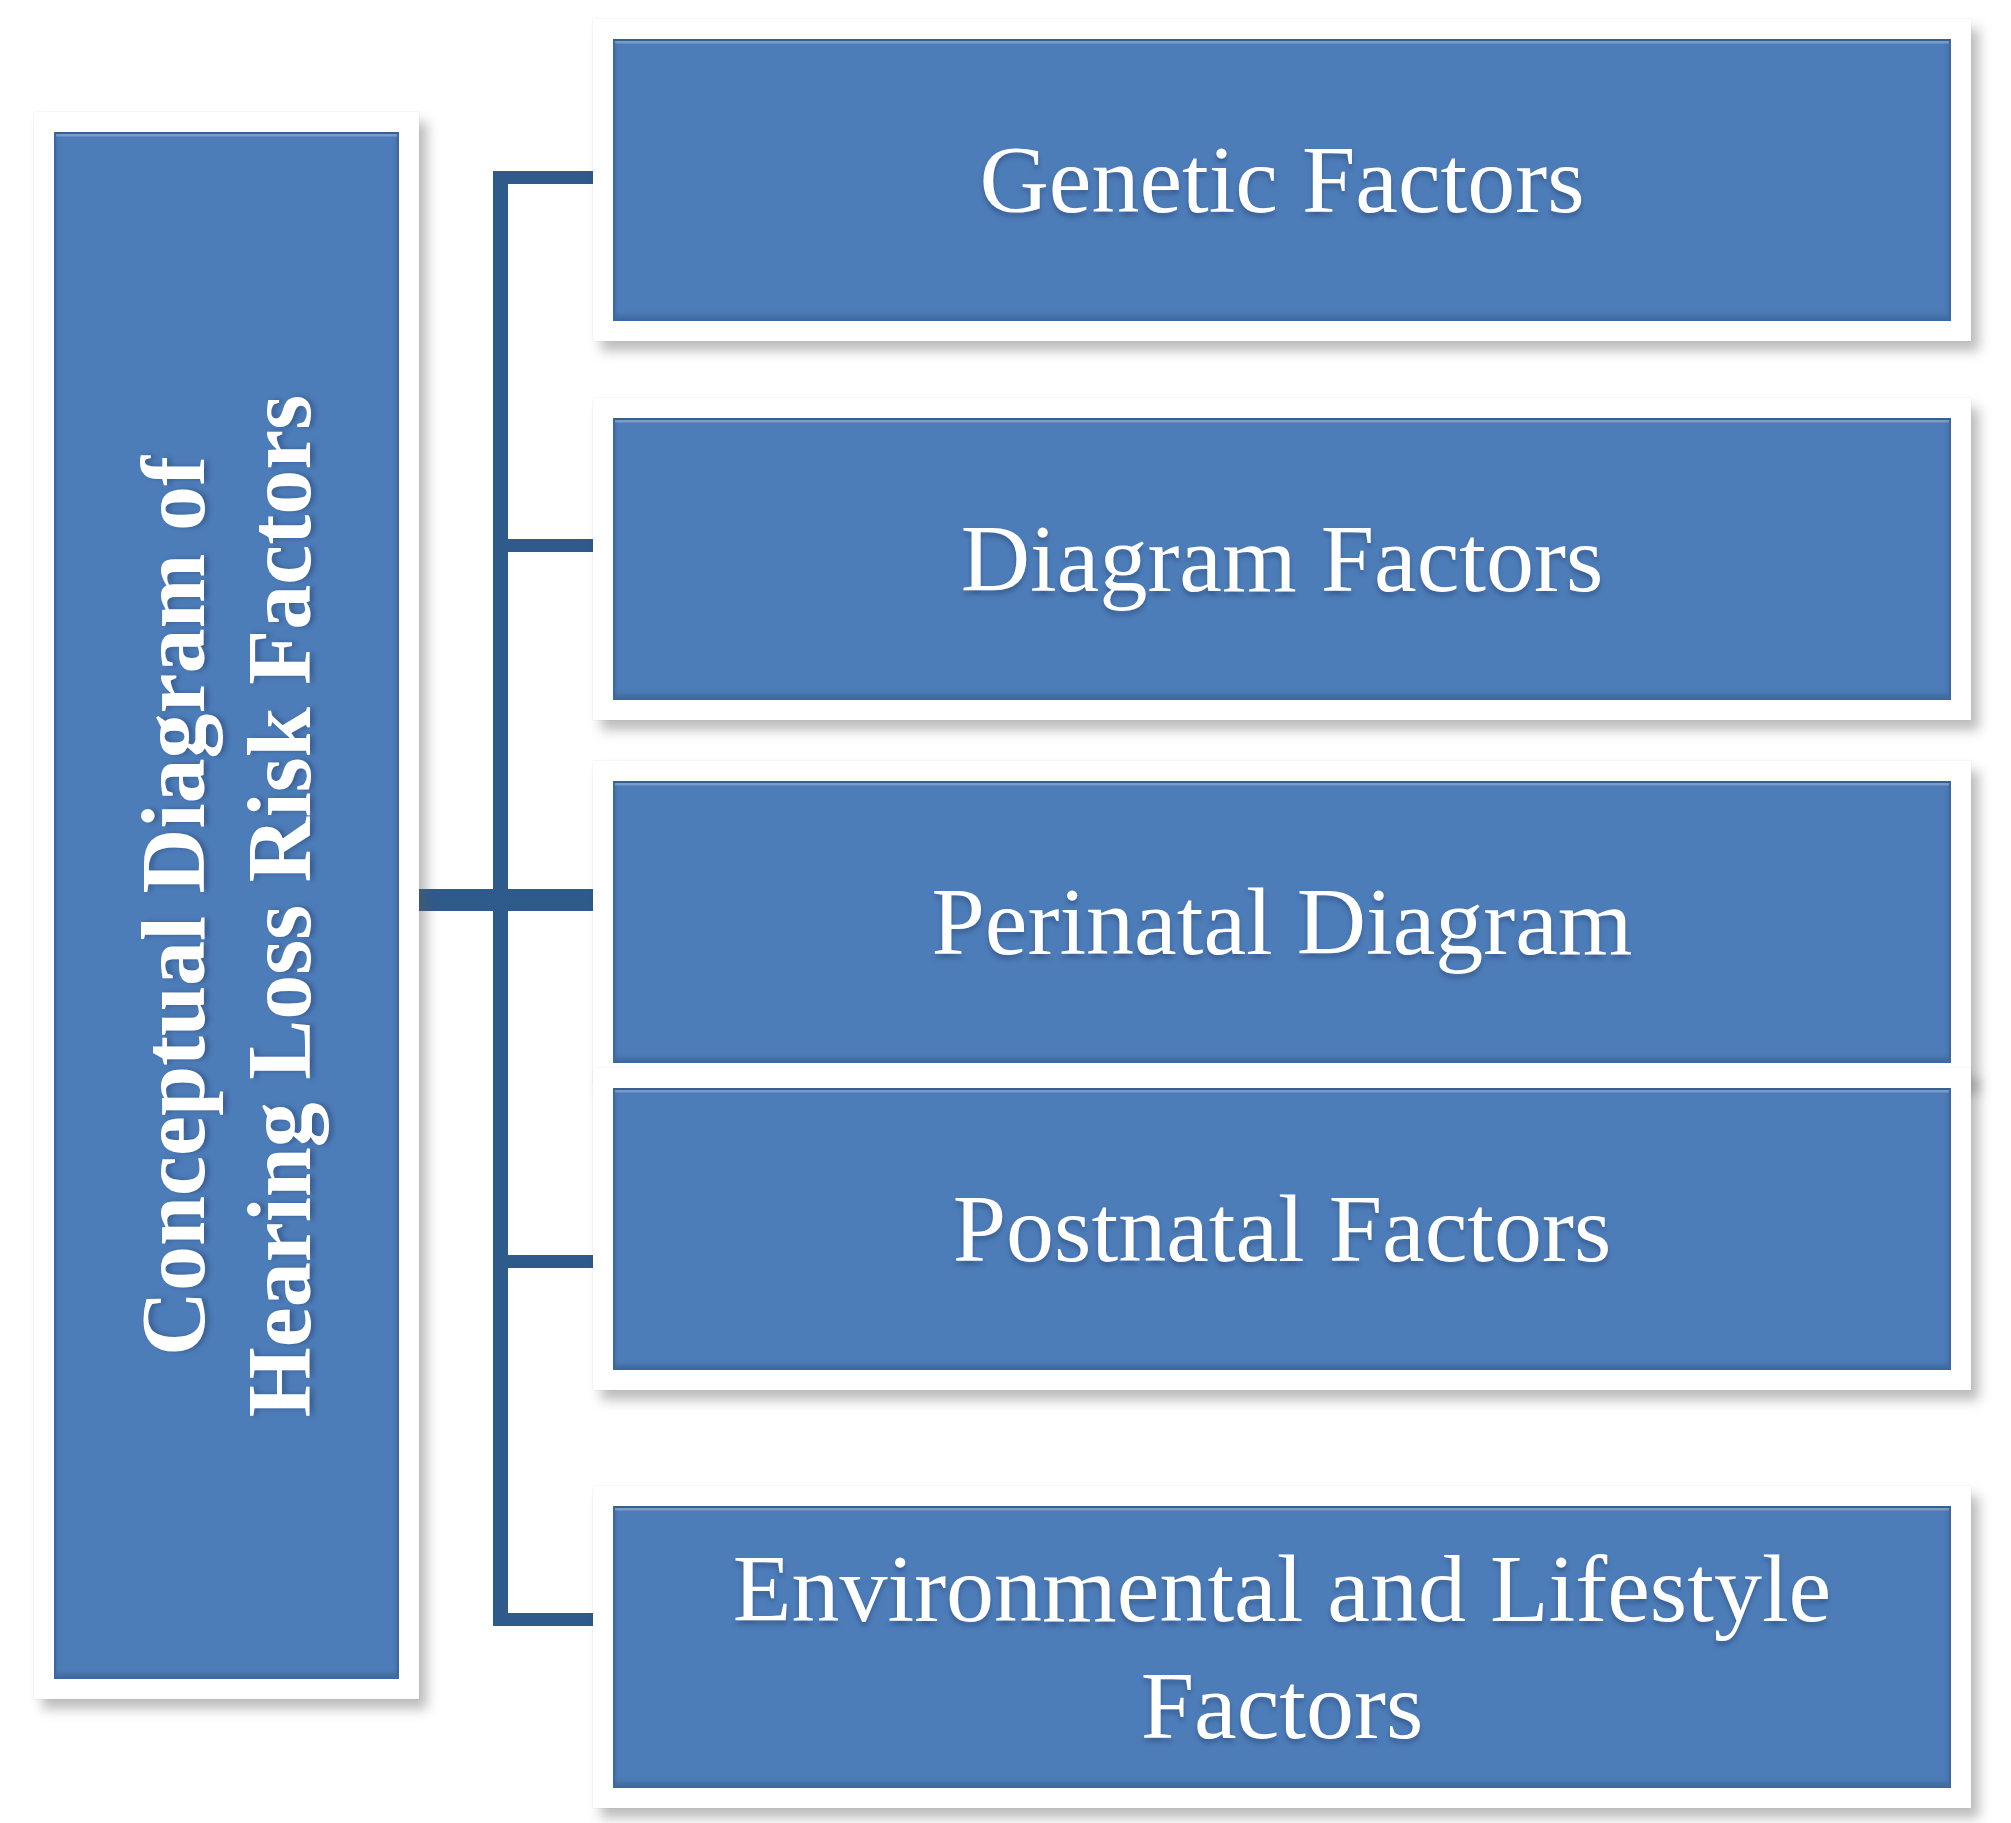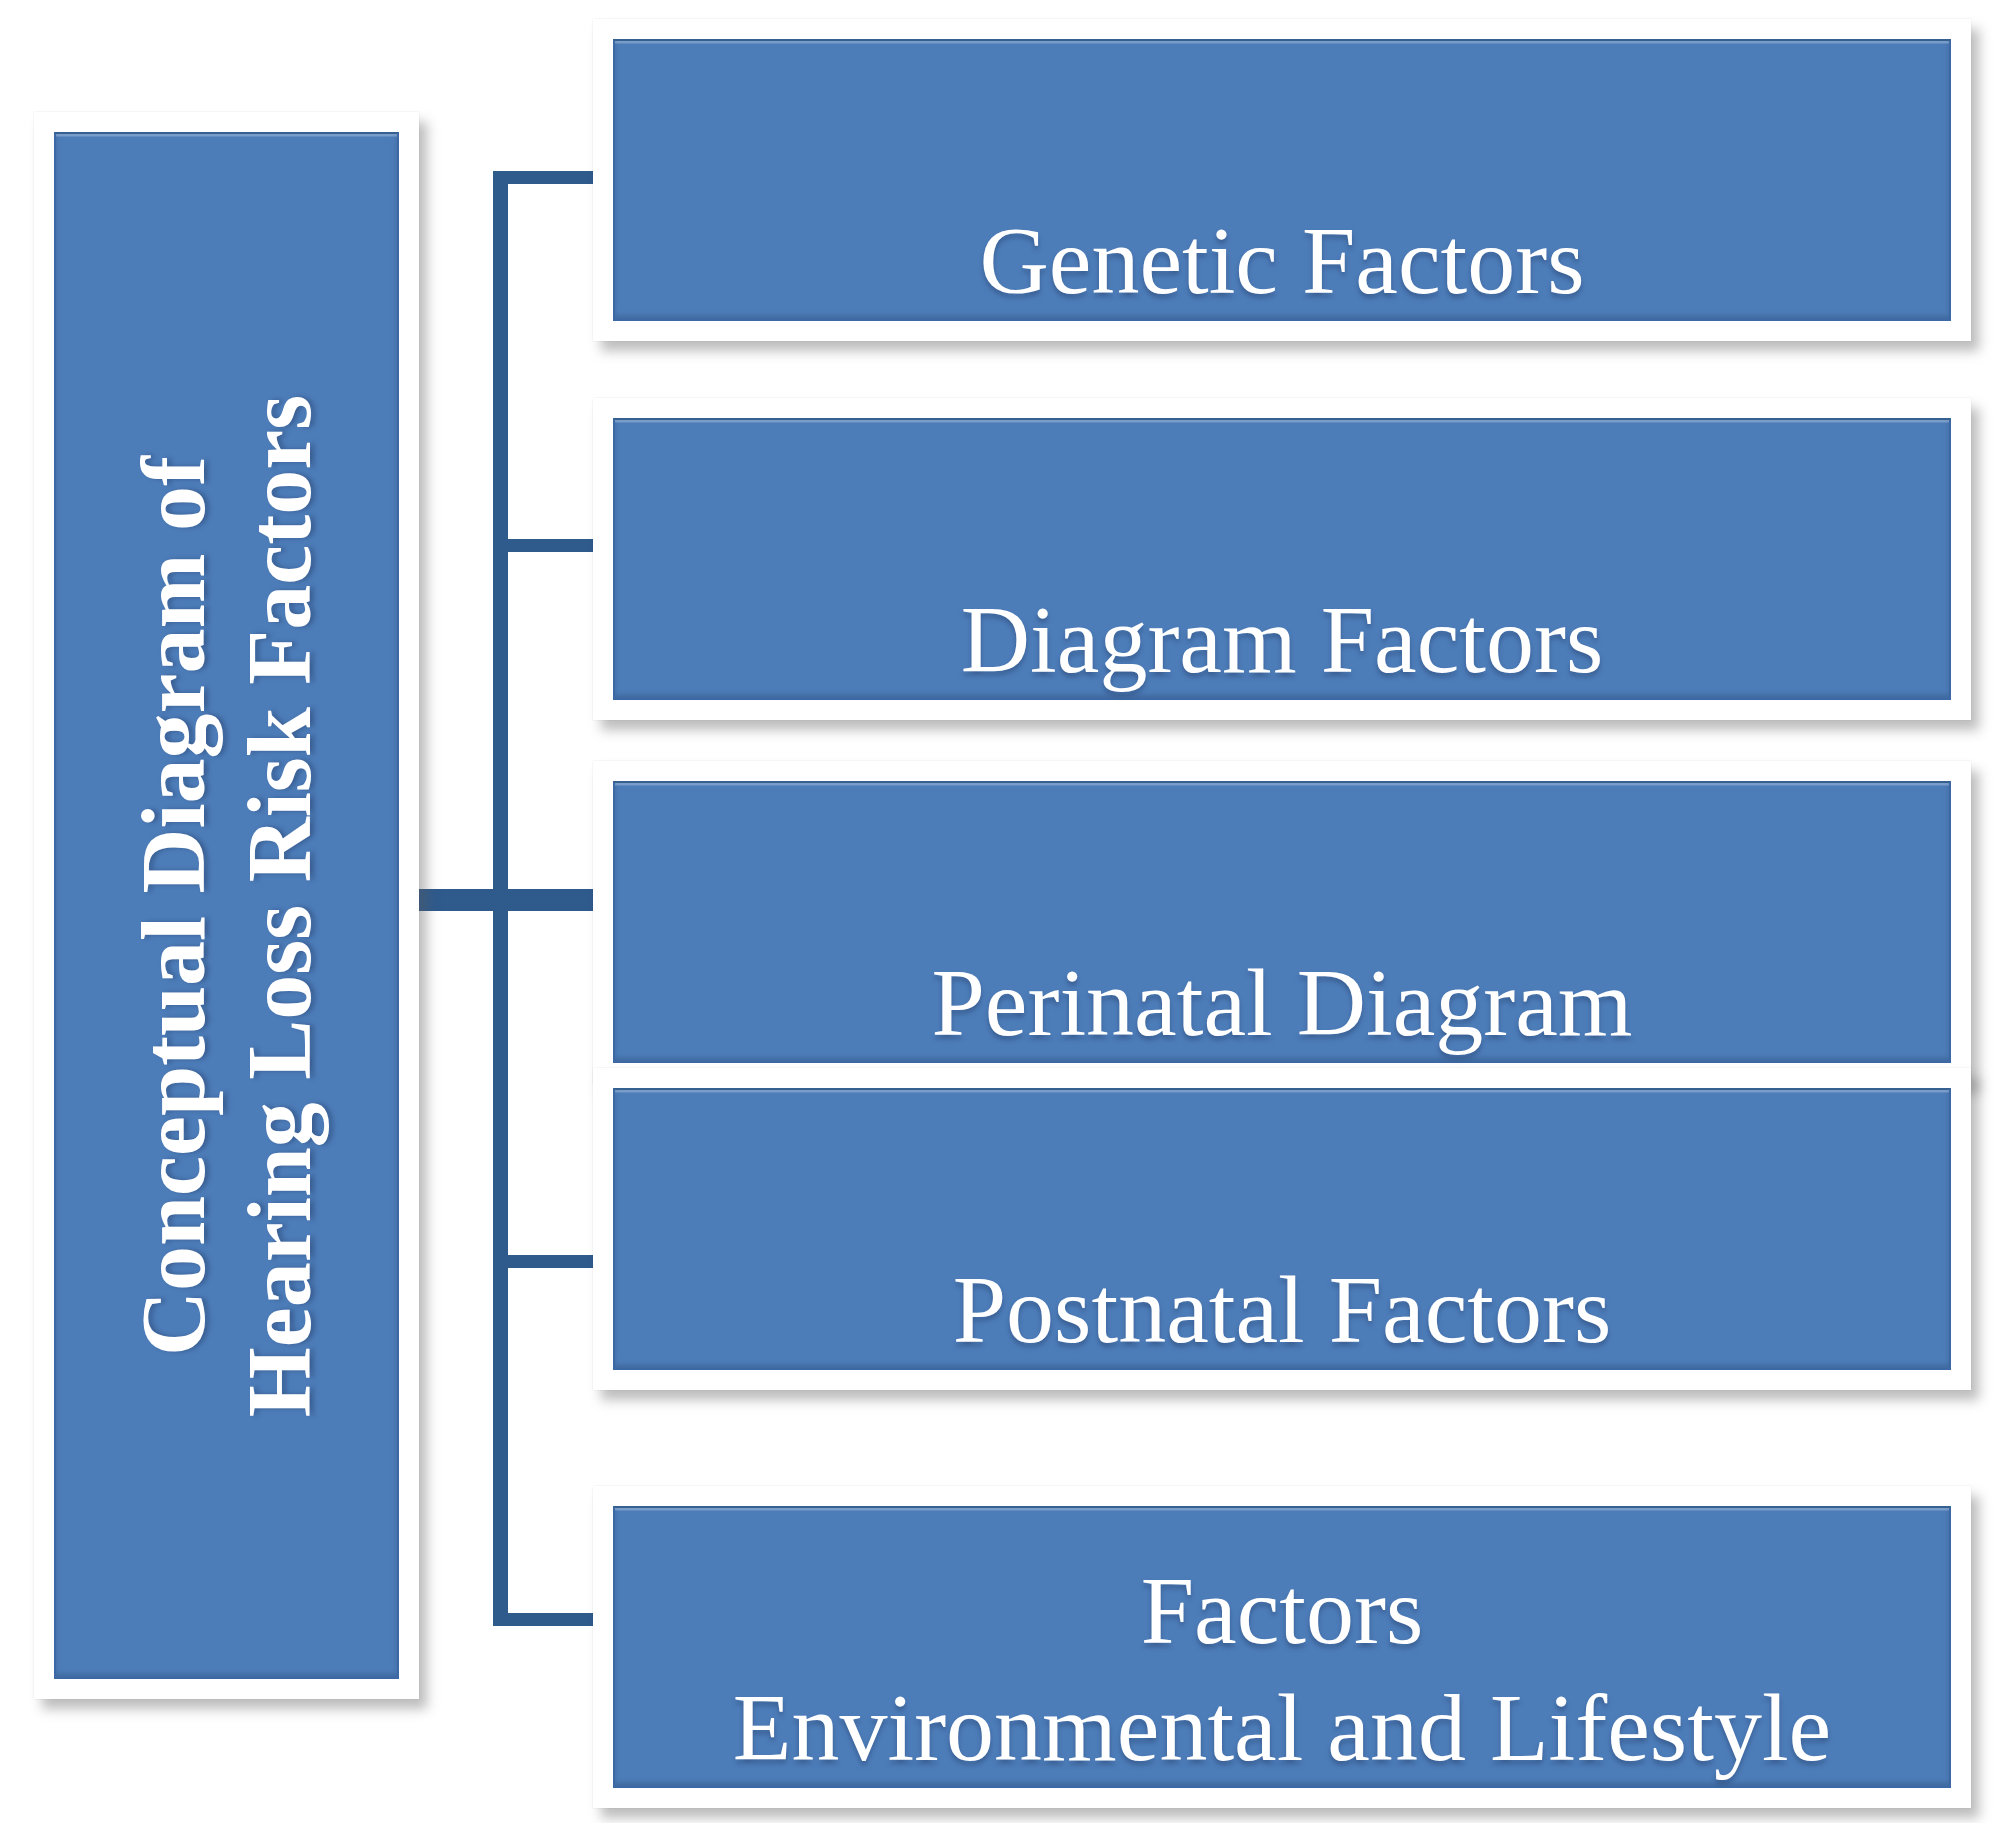--- a/index.html
+++ b/index.html
@@ -35,21 +35,21 @@
   .fill {
     position: absolute;
     top: 20px; left: 20px; right: 20px; bottom: 20px;
     background: #4d7db9;
     border: 2.4px solid #3c69a5;
     border-top-color: #35608f;
     box-shadow: inset 0 2.4px 0 rgba(255,255,255,0.25), inset 0 -3.2px 4.8px rgba(40,70,110,0.35);
     display: flex;
     flex-direction: column;
     align-items: center;
-    justify-content: flex-end;
+    justify-content: center;
   }
 
   .factor-label {
     color: #ffffff;
     font-size: 96px;
     line-height: 1.22;
     text-align: center;
     text-shadow: 0 4px 5.6px rgba(25, 45, 85, 0.38);
     white-space: nowrap;
   }
@@ -117,19 +117,19 @@
 
   <div class="frame" style="left:593px; top:1068px; width:1378px; height:322px;">
     <div class="fill">
       <div class="factor-label">Postnatal Factors</div>
 
     </div>
   </div>
 
   <div class="frame" style="left:593px; top:1486px; width:1378px; height:322px;">
     <div class="fill">
+      <div class="factor-label">Environmental and Lifestyle</div>
       <div class="factor-label">Factors</div>
-      <div class="factor-label">Environmental and Lifestyle</div>
     </div>
   </div>
 
 </div>
 
 
 </body></html>

